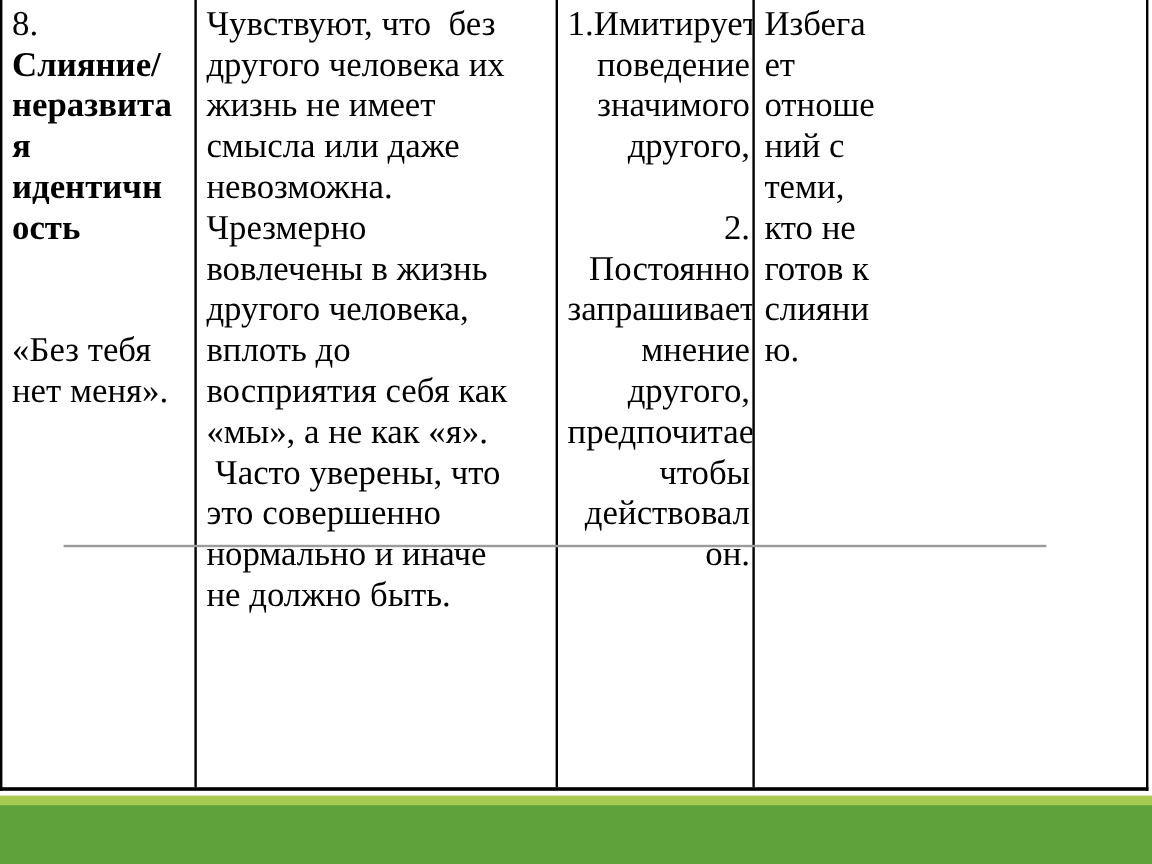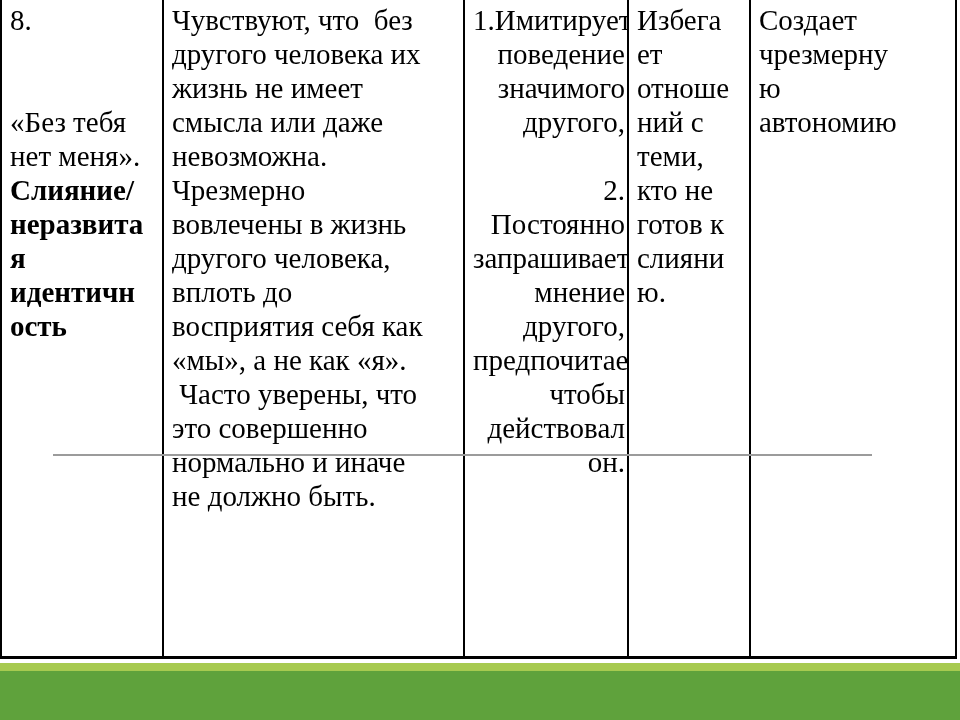--- a/index.html
+++ b/index.html
@@ -78,27 +78,27 @@
 </style>
 </head>
 <body>
 
 <div class="slide">
 
   <div class="schema-table">
 
     <div class="cell c1">
       <div class="prewrap">8.</div>
-      <div class="prewrap schema-quote">«Без тебя
-нет меня».</div>
       <div class="prewrap schema-title">Слияние/
 неразвита
 я
 идентичн
 ость</div>
+      <div class="prewrap schema-quote">«Без тебя
+нет меня».</div>
     </div>
 
     <div class="cell c2">
       <div class="prewrap">Чувствуют, что  без
 другого человека их
 жизнь не имеет
 смысла или даже
 невозможна.
 Чрезмерно
 вовлечены в жизнь
@@ -133,26 +133,20 @@
 ет
 отноше
 ний с
 теми,
 кто не
 готов к
 слияни
 ю.</div>
     </div>
 
-    <div class="cell c5">
-      <div class="prewrap">Создает
-чрезмерну
-ю
-автономию</div>
-    </div>
 
   </div>
 
   <div class="divider-line" style="background: rgb(155, 155, 155);"></div>
 
   <div class="footer-band-light" style="background: rgb(167, 202, 80);">
     <div class="footer-band-dark" style="background: rgb(95, 162, 60);"></div>
   </div>
 
 </div>

